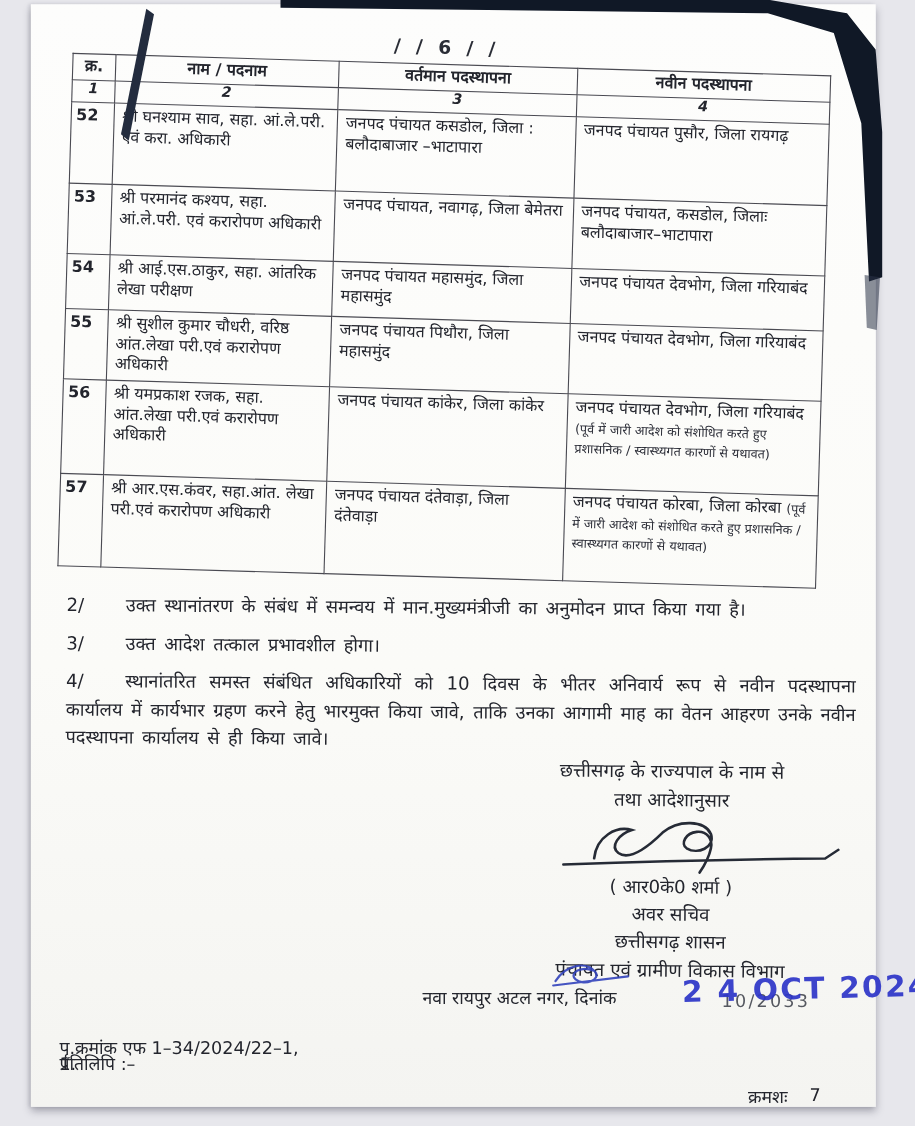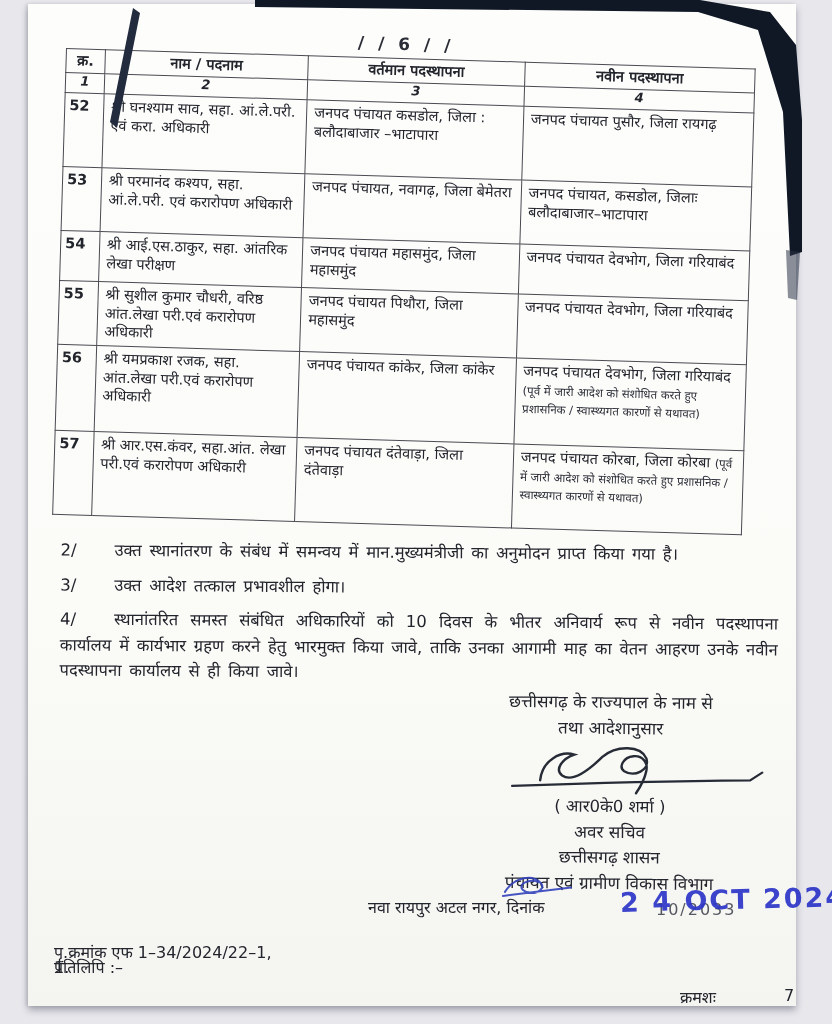--- a/index.html
+++ b/index.html
@@ -37,30 +37,30 @@
   .sig{position:absolute;left:392px;top:686px;width:380px;text-align:center;
        transform:rotate(.6deg);font-size:17px;line-height:1.5;color:#23252d;}
   .sig .svgwrap{height:52px;position:relative;margin-top:2px;}
   .sig .name{font-size:16.5px;}
   .dept{position:relative;display:inline-block;}
   .dept .scr{position:absolute;left:-6px;top:2px;}
 
   
   .foot{position:absolute;left:0;top:0;width:768px;font-size:16px;color:#23252d;}
   .ref{position:absolute;left:26px;top:937px;}
-  .placedate{position:absolute;left:340px;top:892px;}
+  .placedate{position:absolute;left:356px;top:892px;}
   .printeddate{position:absolute;left:628px;top:896px;color:#3a3d47;letter-spacing:2px;opacity:.85;}
   .stamp{position:absolute;left:592px;top:880px;font-size:27px;font-weight:700;
          color:#2d35c8;letter-spacing:2px;transform:rotate(-1.5deg);opacity:.92;
          white-space:nowrap;}
   .copylabel{position:absolute;left:26px;top:924px;margin-top:28px;}
   .copyitem{position:absolute;left:26px;top:952px;width:706px;display:flex;
             text-align:justify;word-spacing:2px;line-height:1.5;}
   .copyitem .cnum{flex:0 0 56px;}
-  .kramash{position:absolute;left:652px;top:982px;display:flex;gap:68px;font-size:16px;}
+  .kramash{position:absolute;left:652px;top:982px;display:flex;gap:20px;font-size:16px;}
 </style>
 </head>
 <body>
 
 <div class="scene">
   <div class="page">
 
     <div class="pageno">/ / 6 / /</div>
 
     <table class="tbl">

